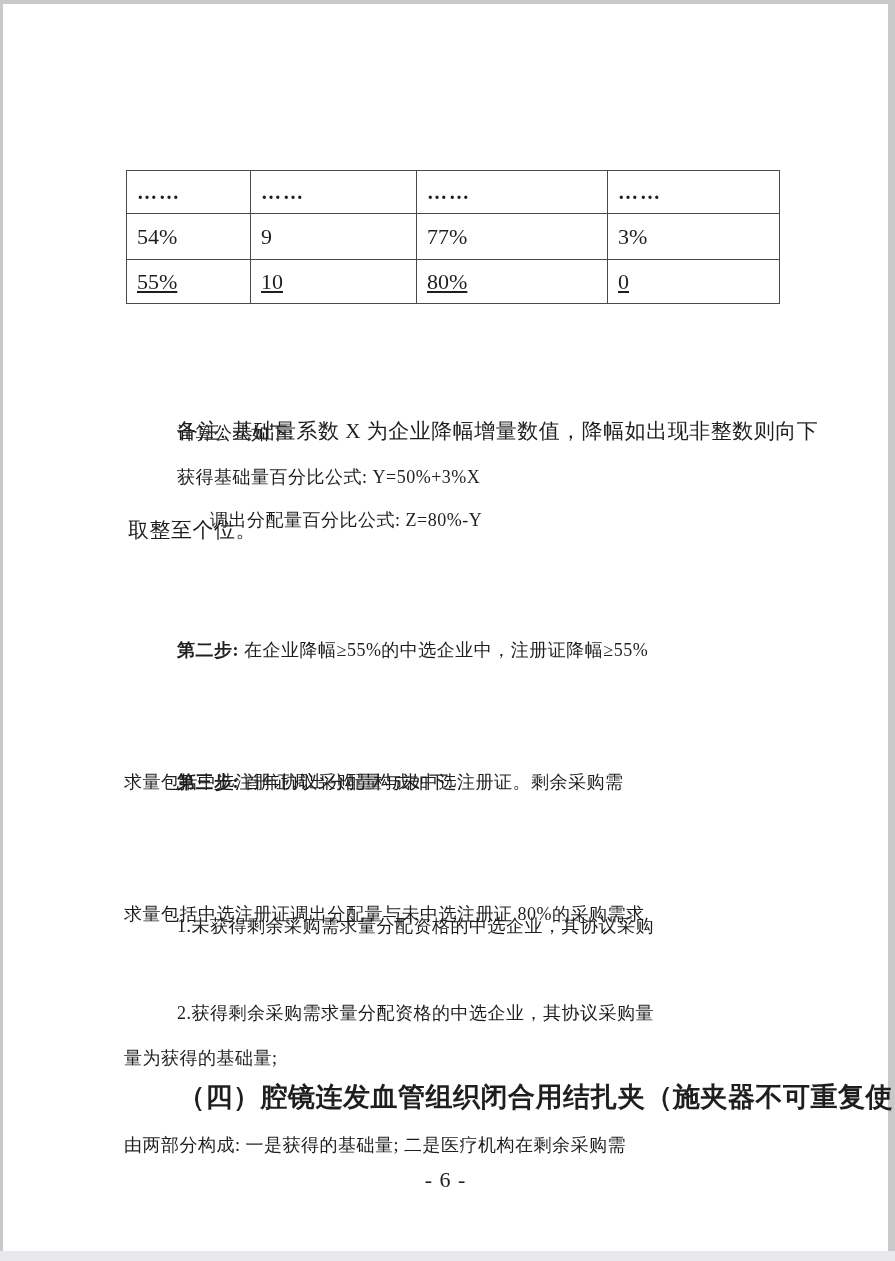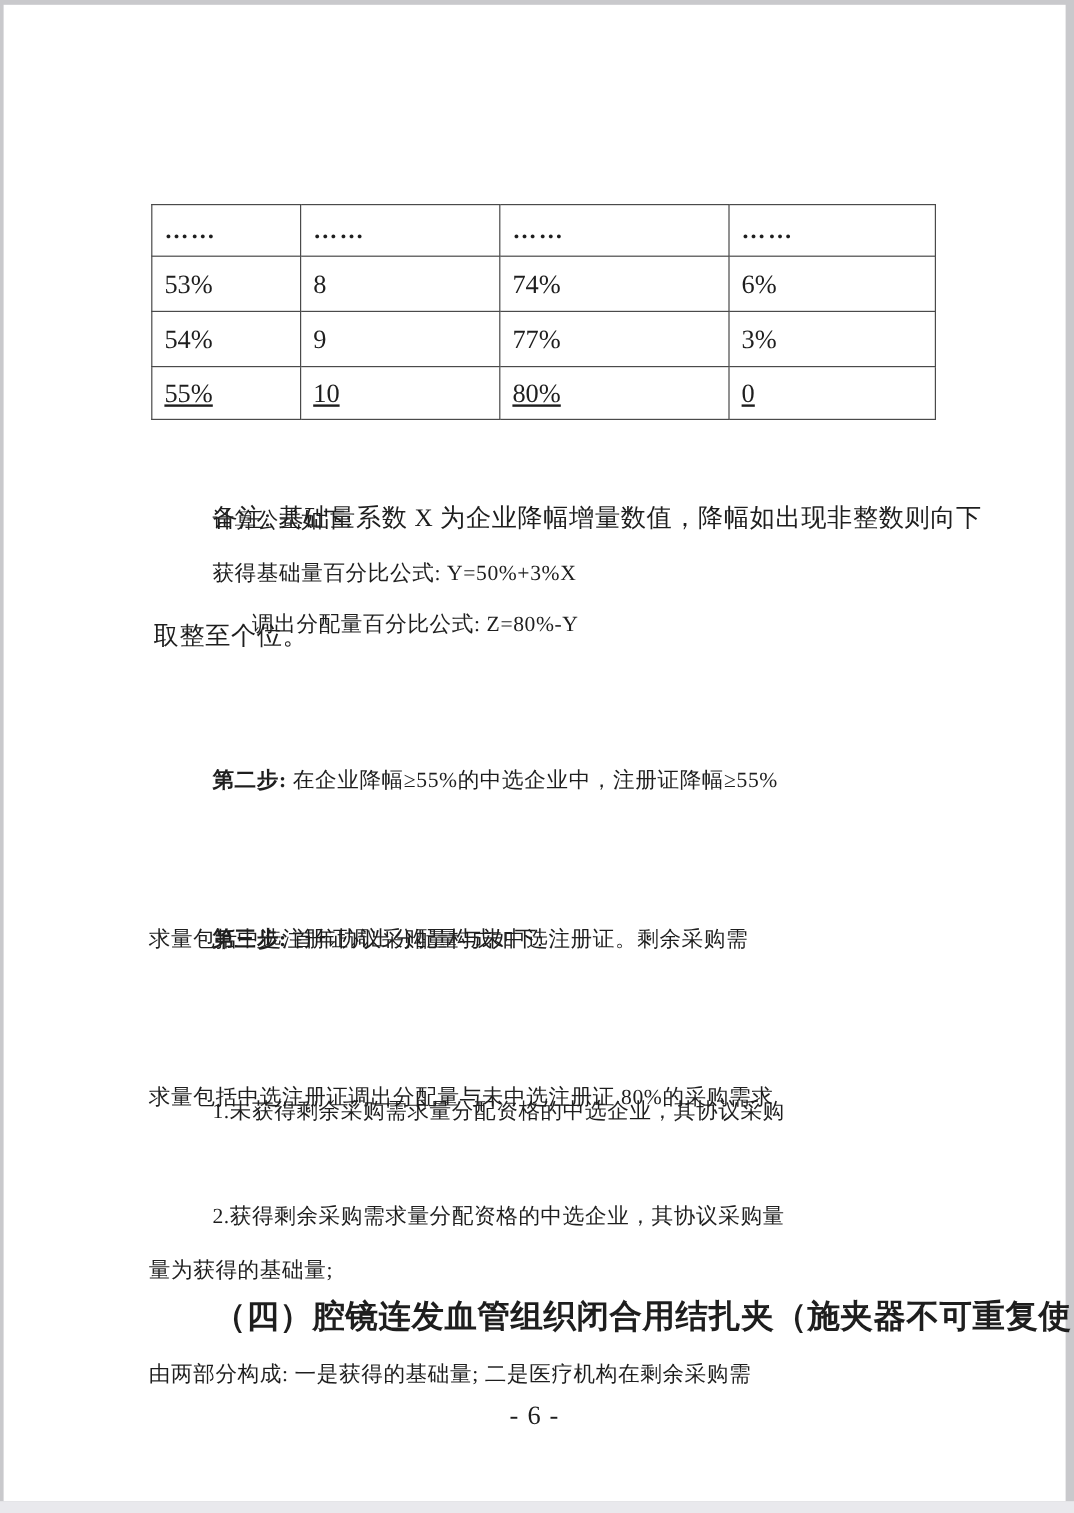--- a/index.html
+++ b/index.html
@@ -97,26 +97,20 @@
       <col style="width:191px">
       <col style="width:172px">
     </colgroup>
     <tbody>
       <tr class="r0">
         <td>……</td>
         <td>……</td>
         <td>……</td>
         <td>……</td>
       </tr>
-      <tr class="r1">
-        <td>53%</td>
-        <td>8</td>
-        <td>74%</td>
-        <td>6%</td>
-      </tr>
       <tr class="r2">
         <td>54%</td>
         <td>9</td>
         <td>77%</td>
         <td>3%</td>
       </tr>
       <tr class="r3">
         <td>55%</td>
         <td>10</td>
         <td>80%</td>

